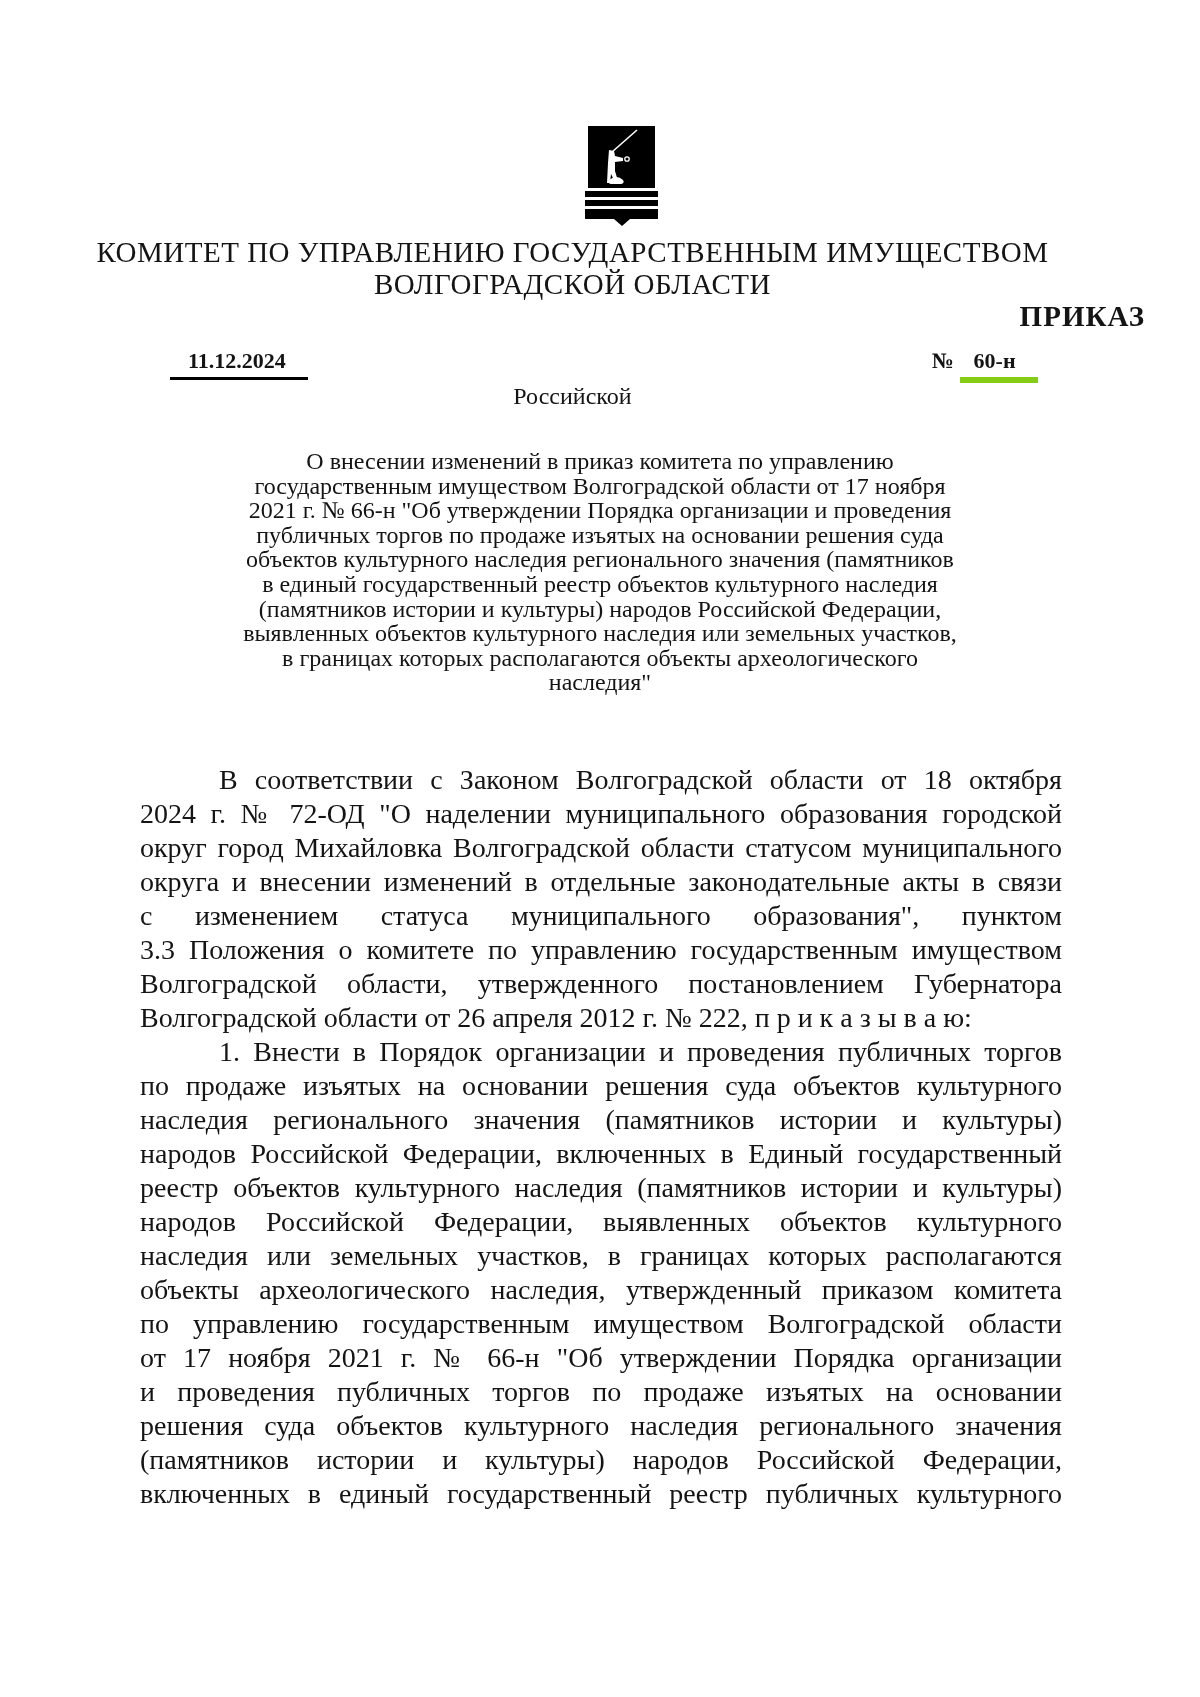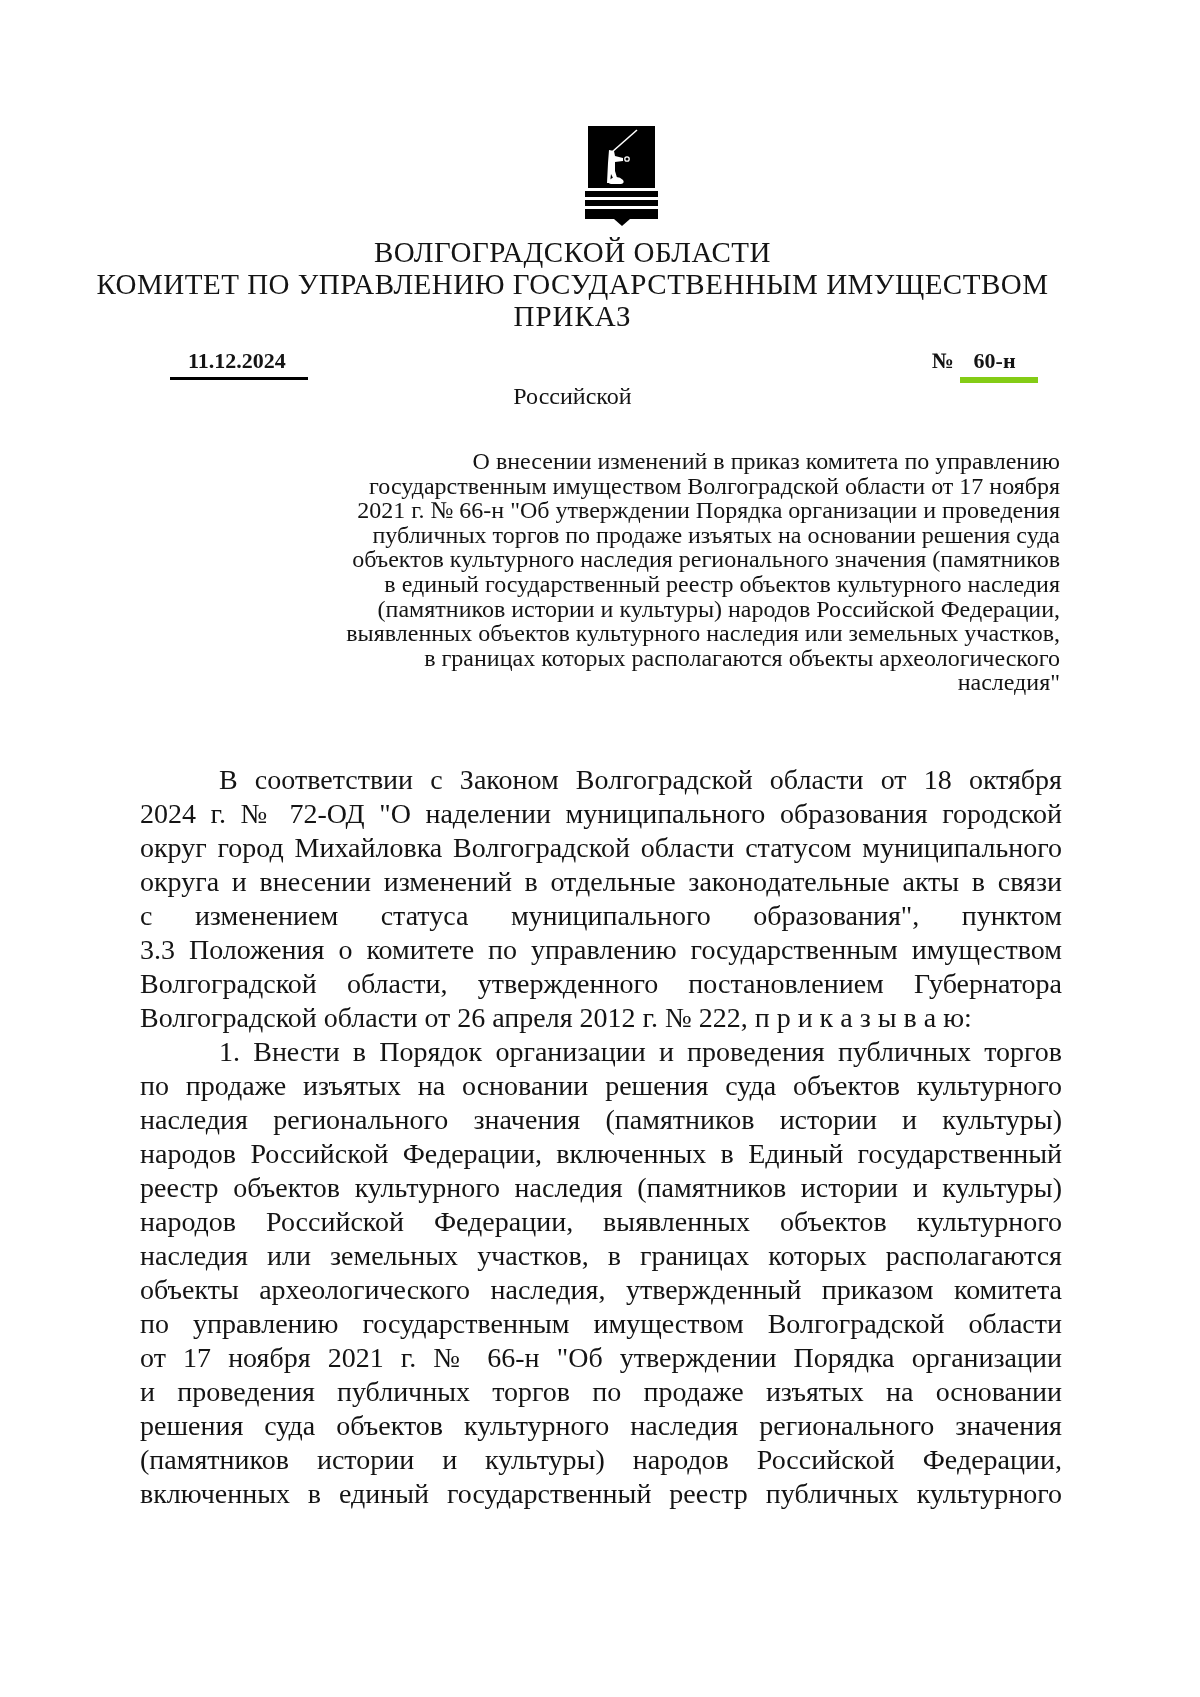--- a/index.html
+++ b/index.html
@@ -30,37 +30,37 @@
     border-right: 8px solid transparent;
     border-top: 7px solid #000;
   }
 
   
   .org-block {
     position: absolute; top: 236px; left: 0; width: 1145px;
     text-align: center; font-size: 29px; line-height: 32px;
     letter-spacing: 0.5px;
   }
-  .doc-type { font-weight: normal; letter-spacing: 1px; }
+  .doc-type { font-weight: bold; letter-spacing: 1px; text-align: right; }
 
   .date-row { position: absolute; top: 348px; left: 12px; width: 1200px; height: 36px; font-size: 22px; font-weight: bold; }
   .doc-date { position: absolute; left: 158px; top: 0; }
   .doc-date .u { display: inline-block; padding: 0 22px 3px 18px; border-bottom: 3px solid #000; }
   .doc-number { position: absolute; left: 920px; top: 0; }
   .doc-number .u { display: inline-block; padding: 0 22px 3px 14px; border-bottom: 6px solid #84cc16; }
 
   .city-line {
     position: absolute; top: 383px; left: 0; width: 1145px;
     text-align: center; font-size: 24px;
   }
 
   
   .title-block {
     position: absolute; top: 449px; left: 140px; width: 920px;
-    font-size: 24px; line-height: 24.6px; text-align: right;
+    font-size: 24px; line-height: 24.6px; text-align: center;
   }
 
   
   .body-block {
     position: absolute; top: 763px; left: 140px; width: 922px;
     font-size: 28px; line-height: 34px;
   }
   .para .line {
     text-align: justify;
     text-align-last: justify;
@@ -83,22 +83,22 @@
         <path d="M21 54 q8 -6 14 0 q2 3 -2 4 l-10 0 q-4 -1 -2 -4 z" fill="#ffffff"></path>
       </svg>
     </div>
     <div class="emblem-stripe"></div>
     <div class="emblem-stripe"></div>
     <div class="emblem-base"></div>
     <div class="emblem-tip"></div>
   </div>
 
   <div class="org-block">
+    <div>КОМИТЕТ ПО УПРАВЛЕНИЮ ГОСУДАРСТВЕННЫМ ИМУЩЕСТВОМ</div>
     <div>ВОЛГОГРАДСКОЙ ОБЛАСТИ</div>
-    <div>КОМИТЕТ ПО УПРАВЛЕНИЮ ГОСУДАРСТВЕННЫМ ИМУЩЕСТВОМ</div>
     <div class="doc-type">ПРИКАЗ</div>
   </div>
 
   <div class="date-row">
     <div class="doc-date">
       <span class="u">11.12.2024</span>
     </div>
     <div class="doc-number">
       <span>№</span>
       <span class="u">60-н</span>

